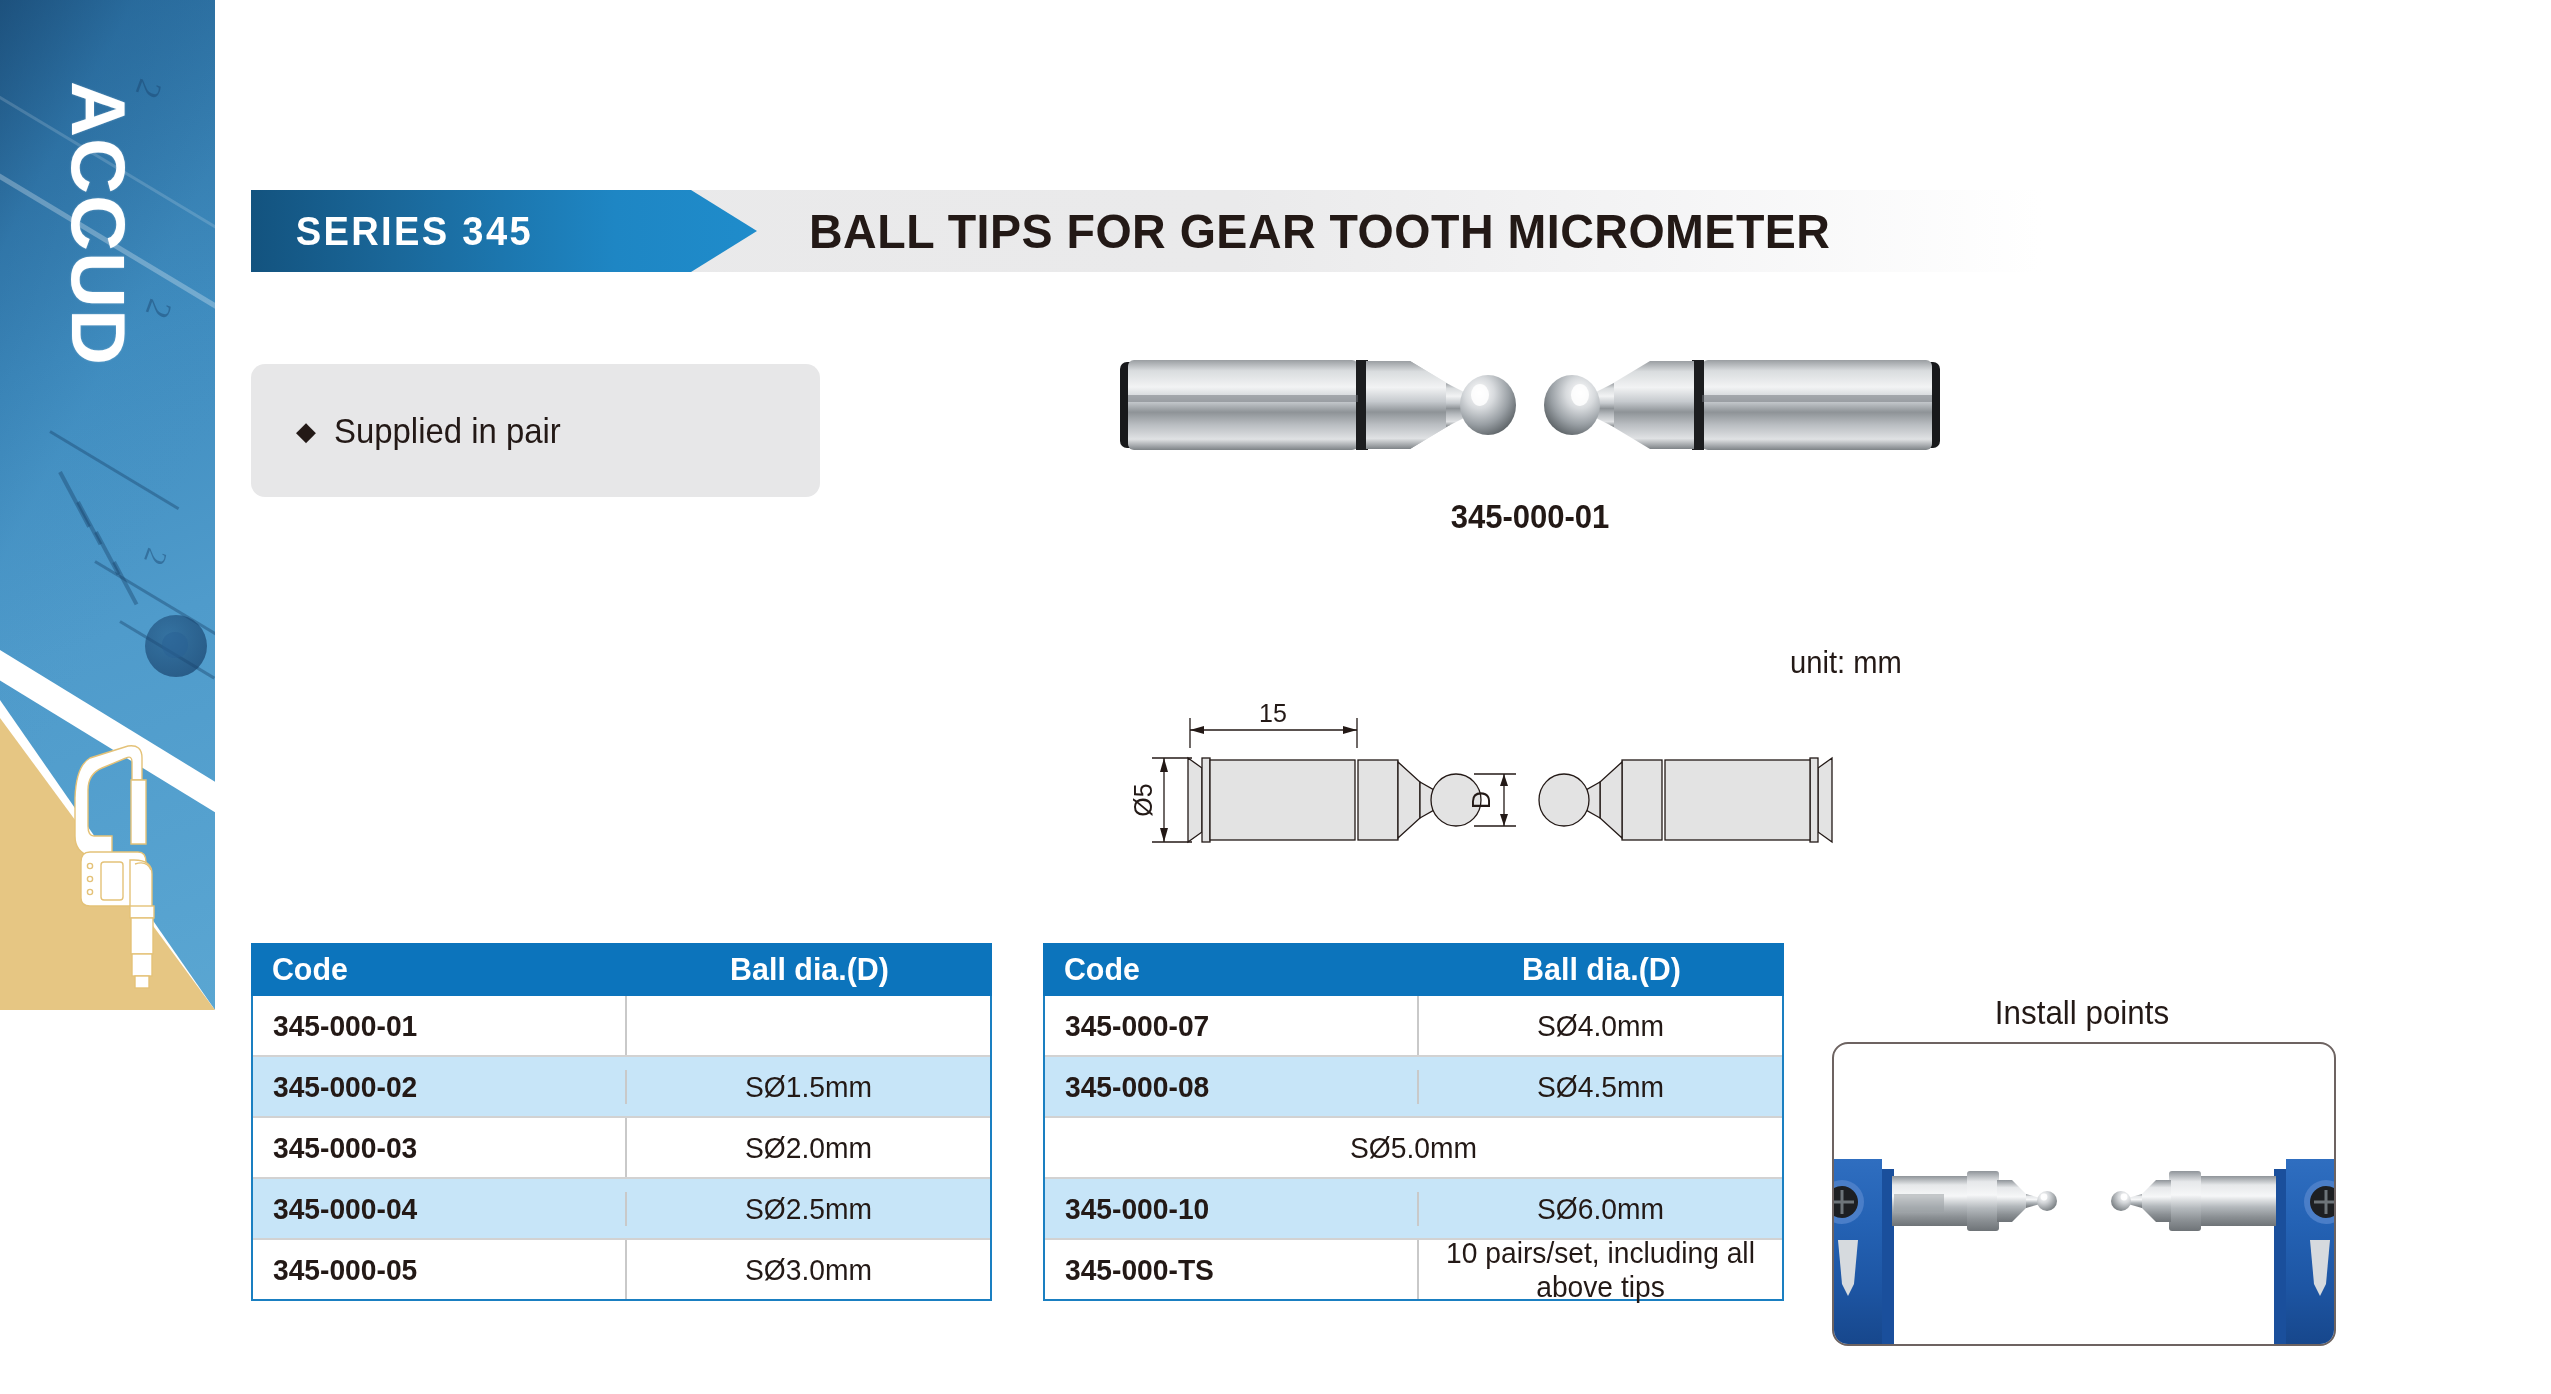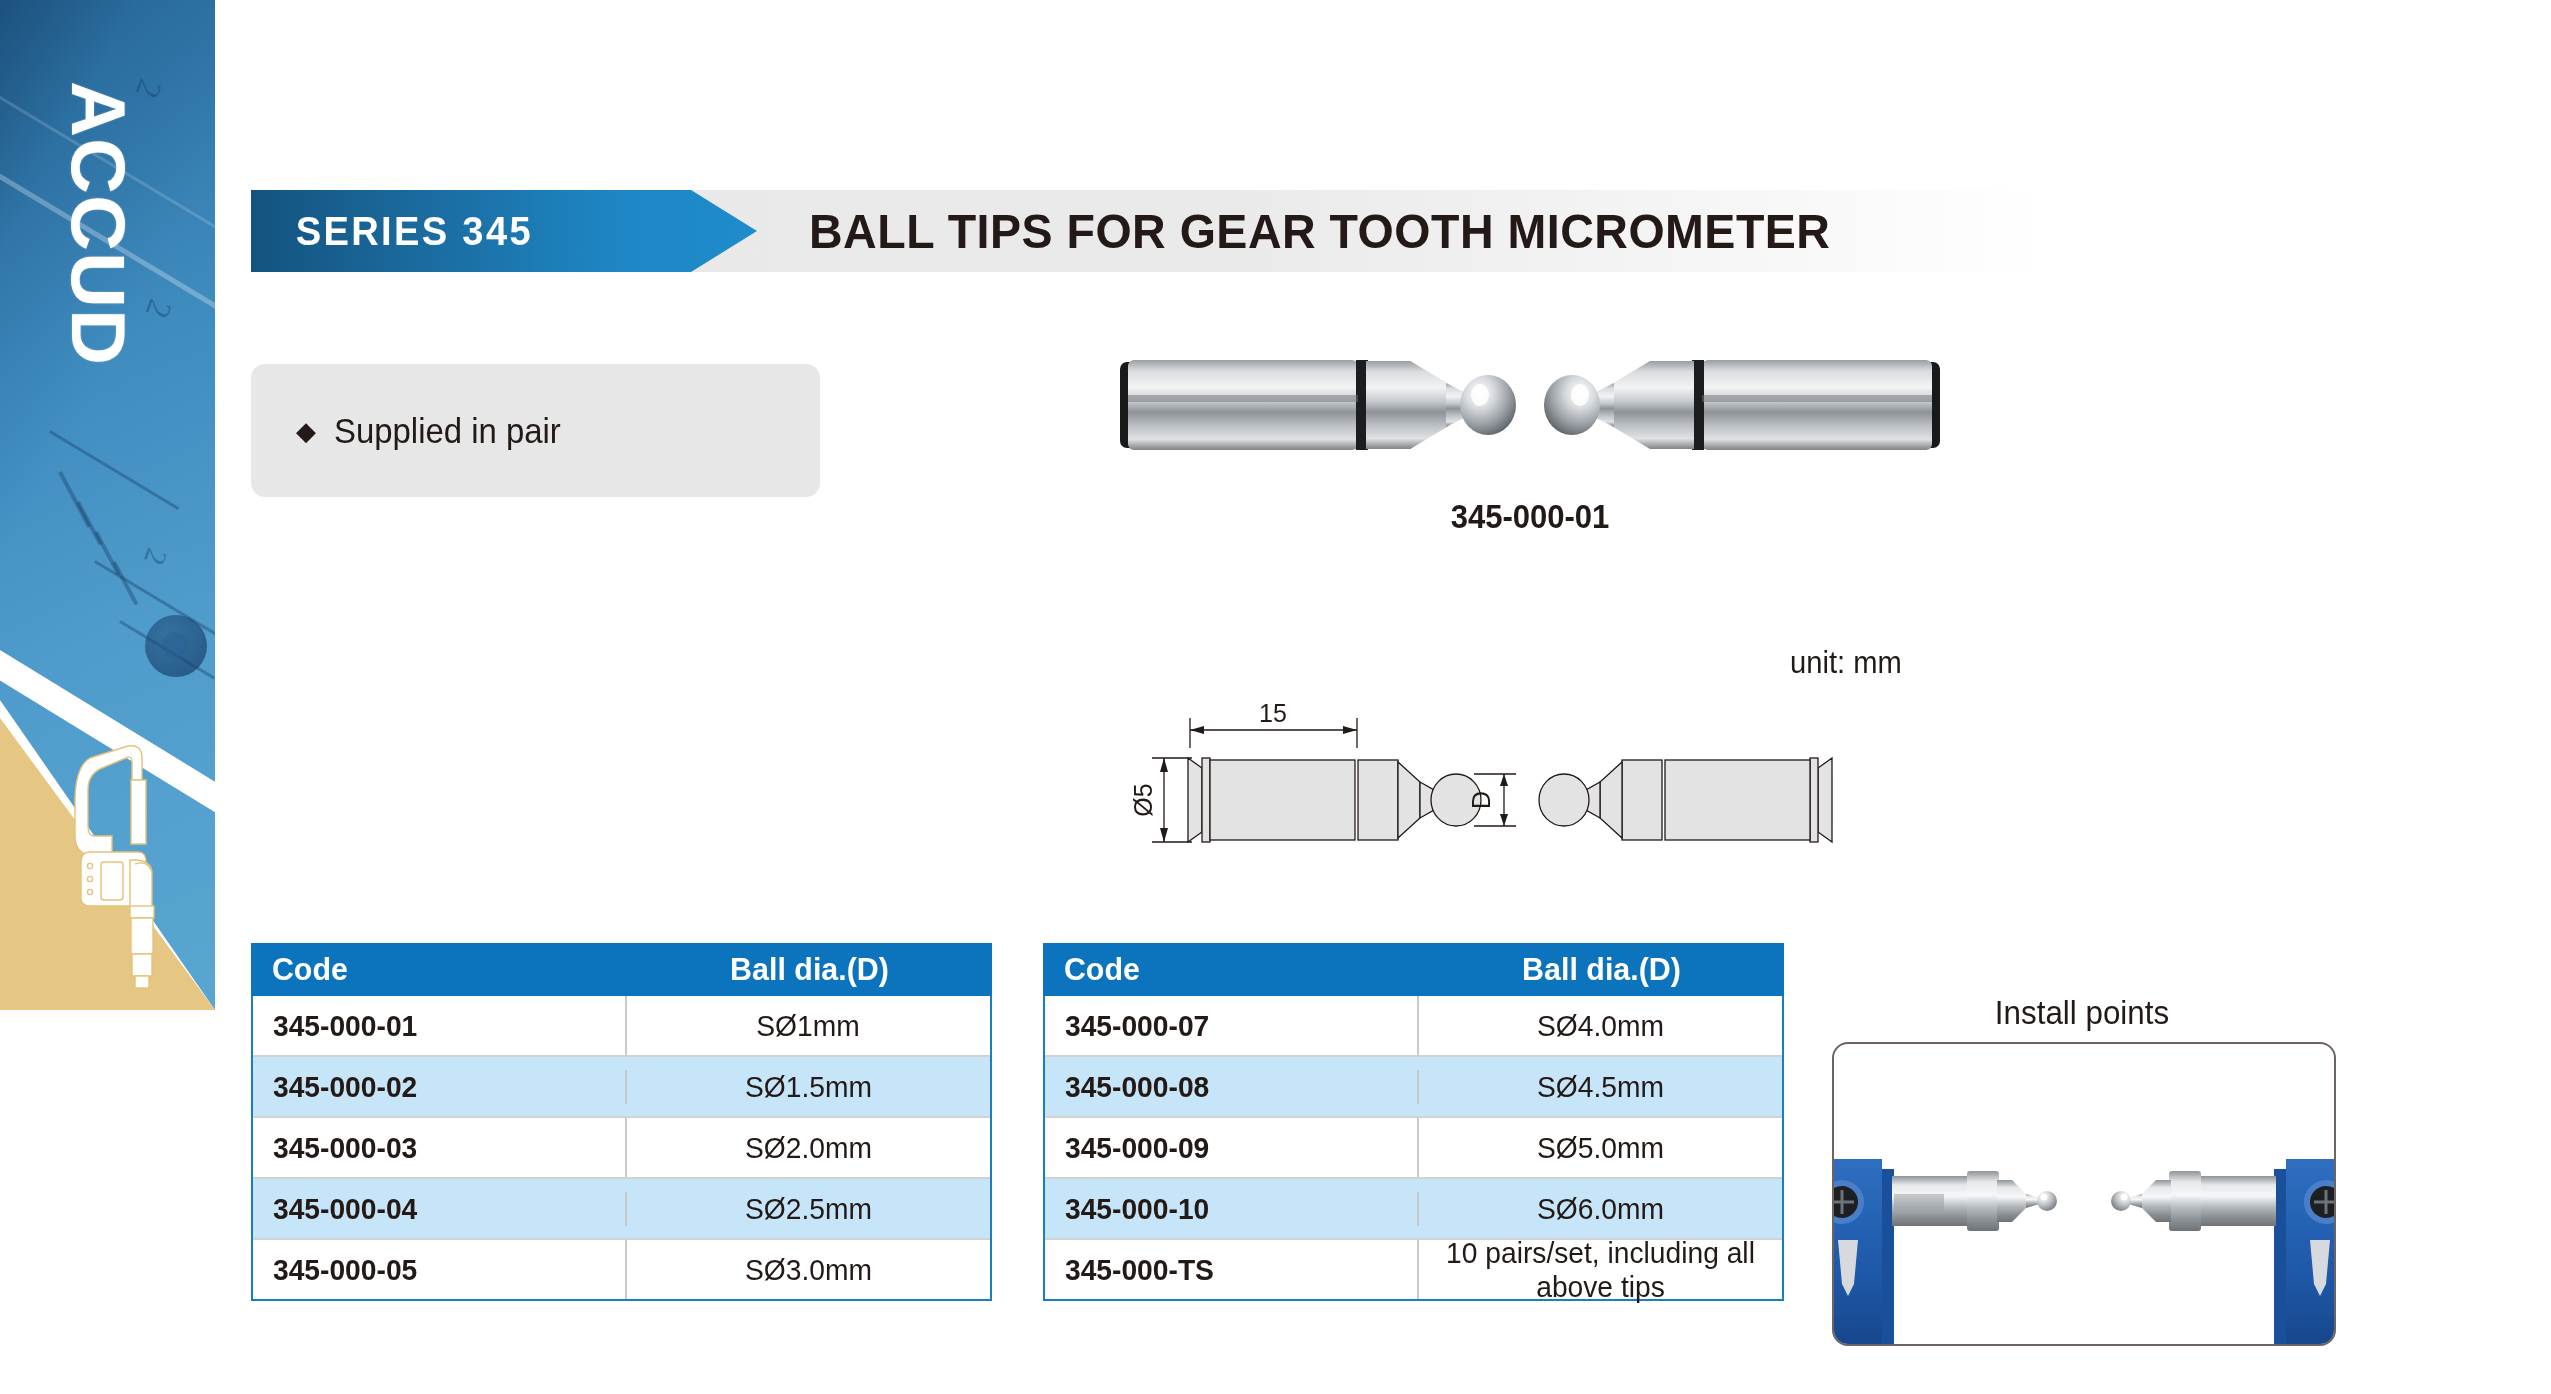--- a/index.html
+++ b/index.html
@@ -475,23 +475,20 @@
       </div>
     <div class="th th-dia">
         <span>Ball dia.(D)</span>
       </div>
   </div>
   <div class="tbl-body">
     <div class="tbl-row">
       <div class="cell-code">
           <span>345-000-01</span>
         </div>
-      <div class="cell-dia">
-          <span>SØ1mm</span>
-        </div>
     </div>
     <div class="tbl-row alt">
       <div class="cell-code">
           <span>345-000-02</span>
         </div>
       <div class="cell-dia">
           <span>SØ1.5mm</span>
         </div>
     </div>
     <div class="tbl-row">
@@ -541,23 +538,20 @@
     </div>
     <div class="tbl-row alt">
       <div class="cell-code">
           <span>345-000-08</span>
         </div>
       <div class="cell-dia">
           <span>SØ4.5mm</span>
         </div>
     </div>
     <div class="tbl-row">
-      <div class="cell-code">
-          <span>345-000-09</span>
-        </div>
       <div class="cell-dia">
           <span>SØ5.0mm</span>
         </div>
     </div>
     <div class="tbl-row alt">
       <div class="cell-code">
           <span>345-000-10</span>
         </div>
       <div class="cell-dia">
           <span>SØ6.0mm</span>

